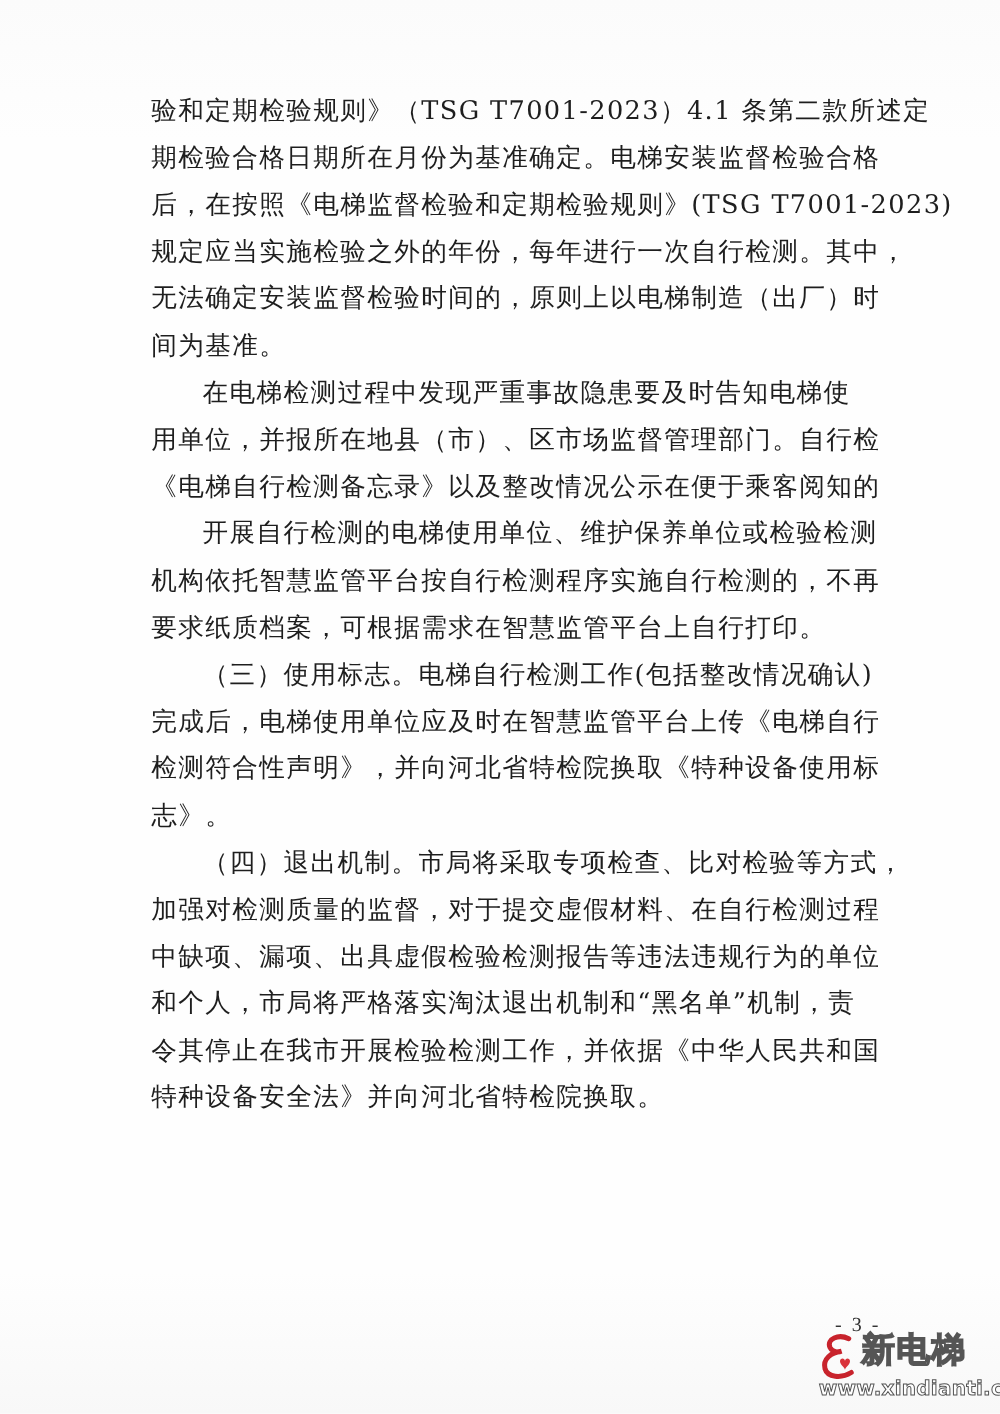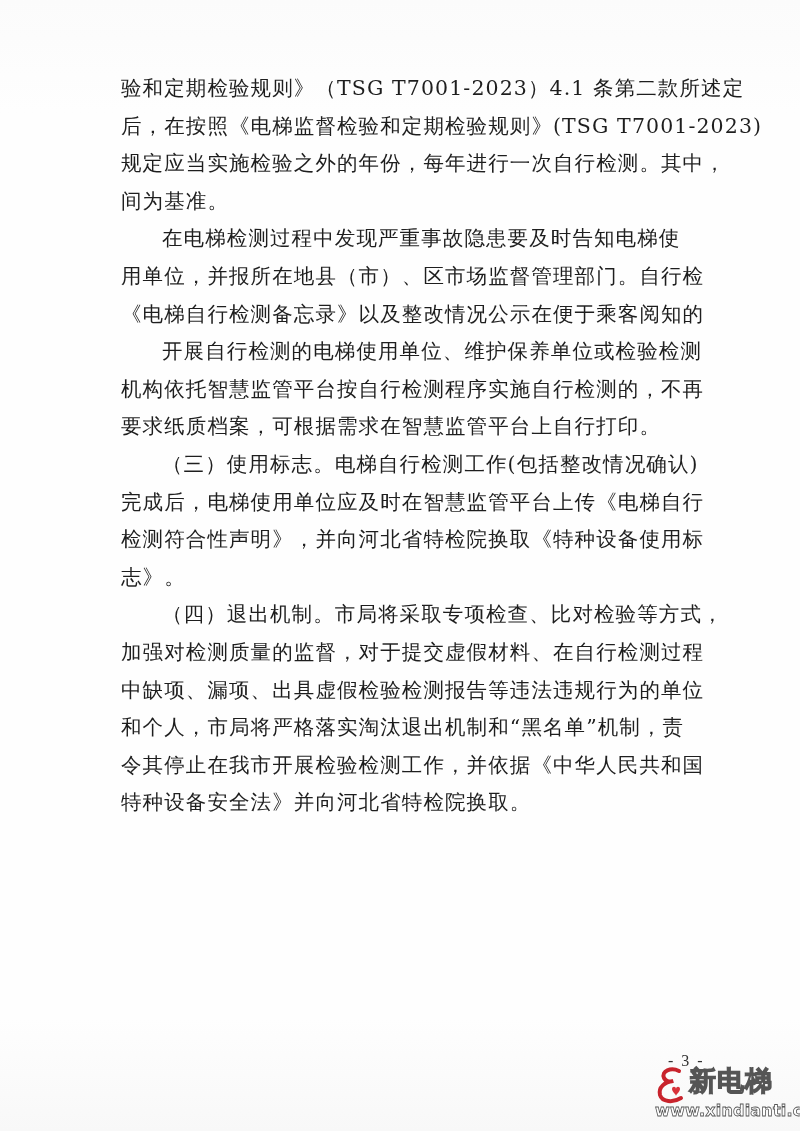--- a/index.html
+++ b/index.html
@@ -90,22 +90,24 @@
       line-height: 16px;
     }
   </style>
 </head>
 <body>
 
 <div class="page">
 
   <div class="body-text">
     <div class="line">验和定期检验规则》（TSG T7001-2023）4.1 条第二款所述定</div>
+    <div class="line">期检验合格日期所在月份为基准确定。电梯安装监督检验合格</div>
     <div class="line">后，在按照《电梯监督检验和定期检验规则》(TSG T7001-2023)</div>
     <div class="line">规定应当实施检验之外的年份，每年进行一次自行检测。其中，</div>
+    <div class="line">无法确定安装监督检验时间的，原则上以电梯制造（出厂）时</div>
     <div class="line">间为基准。</div>
     <div class="line indent">在电梯检测过程中发现严重事故隐患要及时告知电梯使</div>
     <div class="line">用单位，并报所在地县（市）、区市场监督管理部门。自行检</div>
     <div class="line">《电梯自行检测备忘录》以及整改情况公示在便于乘客阅知的</div>
     <div class="line indent">开展自行检测的电梯使用单位、维护保养单位或检验检测</div>
     <div class="line">机构依托智慧监管平台按自行检测程序实施自行检测的，不再</div>
     <div class="line">要求纸质档案，可根据需求在智慧监管平台上自行打印。</div>
     <div class="line indent">（三）使用标志。电梯自行检测工作(包括整改情况确认)</div>
     <div class="line">完成后，电梯使用单位应及时在智慧监管平台上传《电梯自行</div>
     <div class="line">检测符合性声明》，并向河北省特检院换取《特种设备使用标</div>

